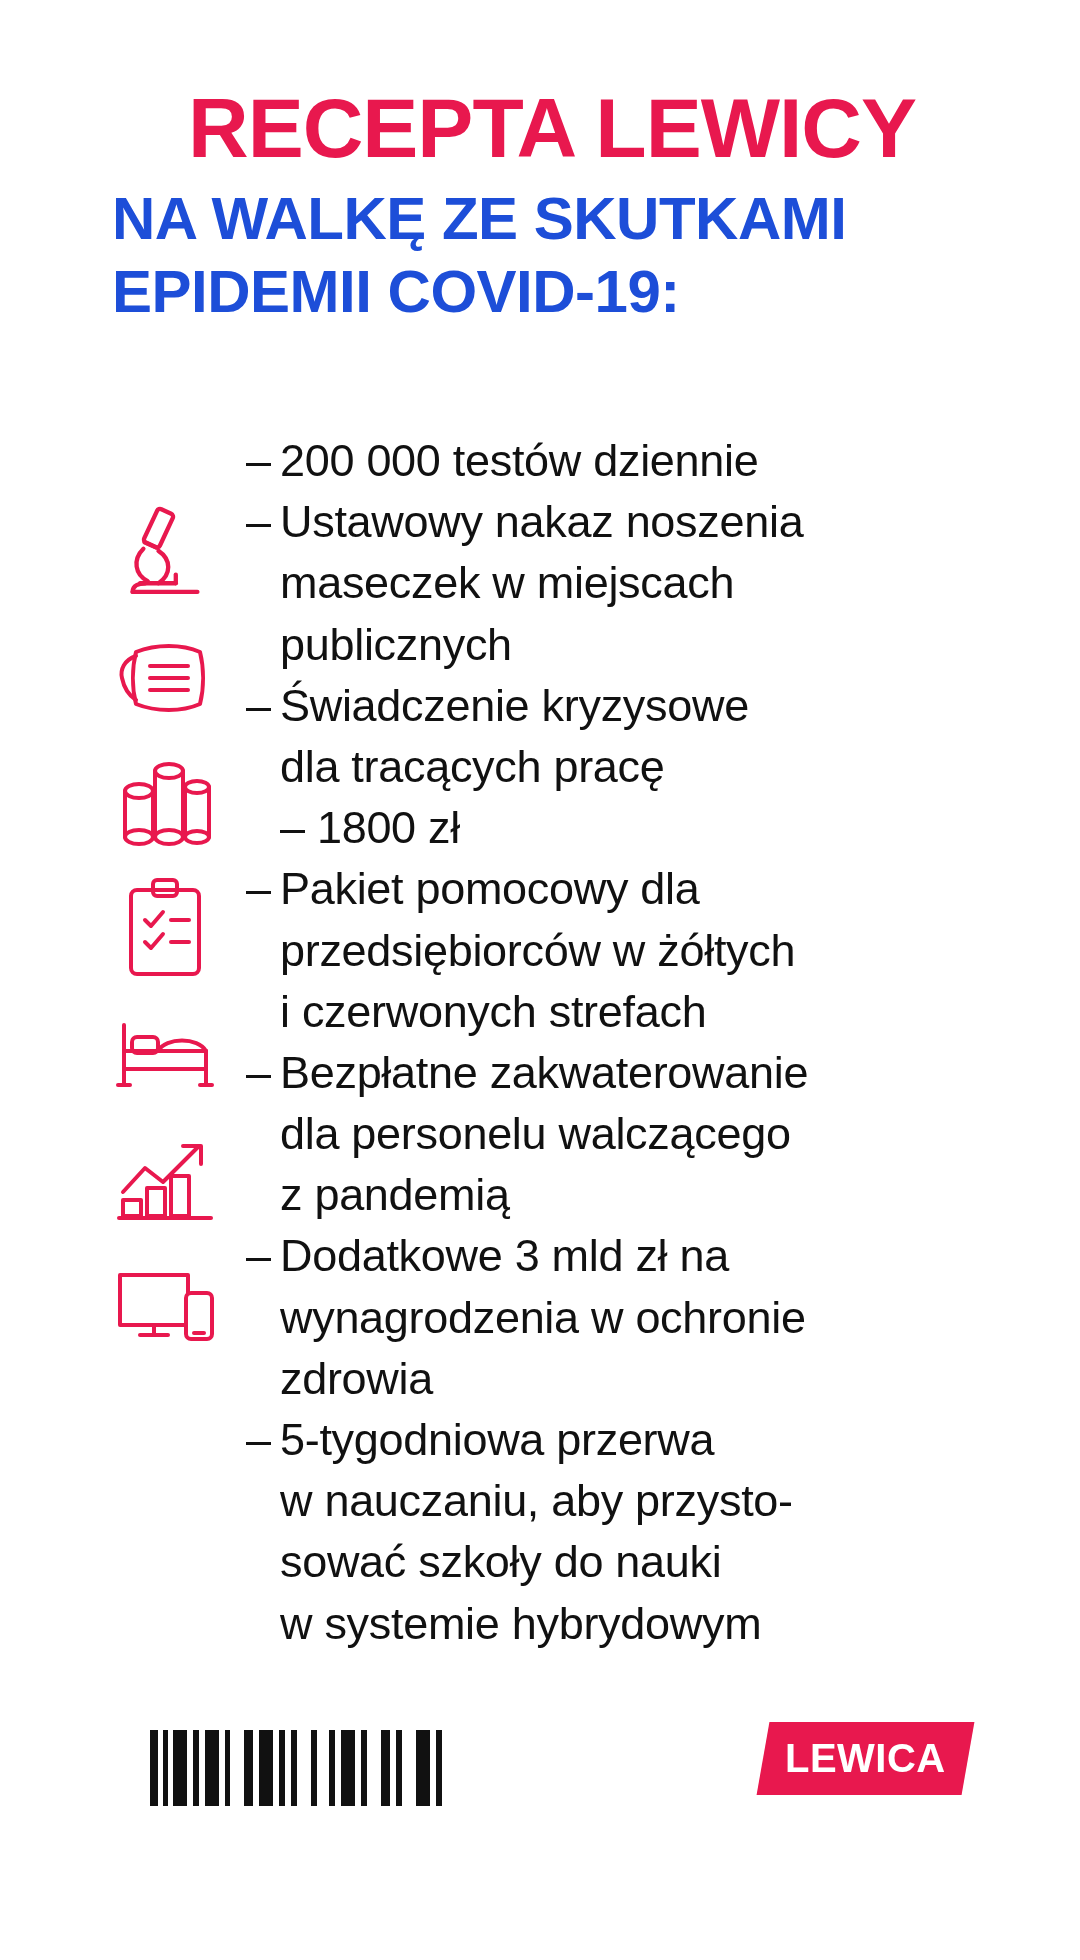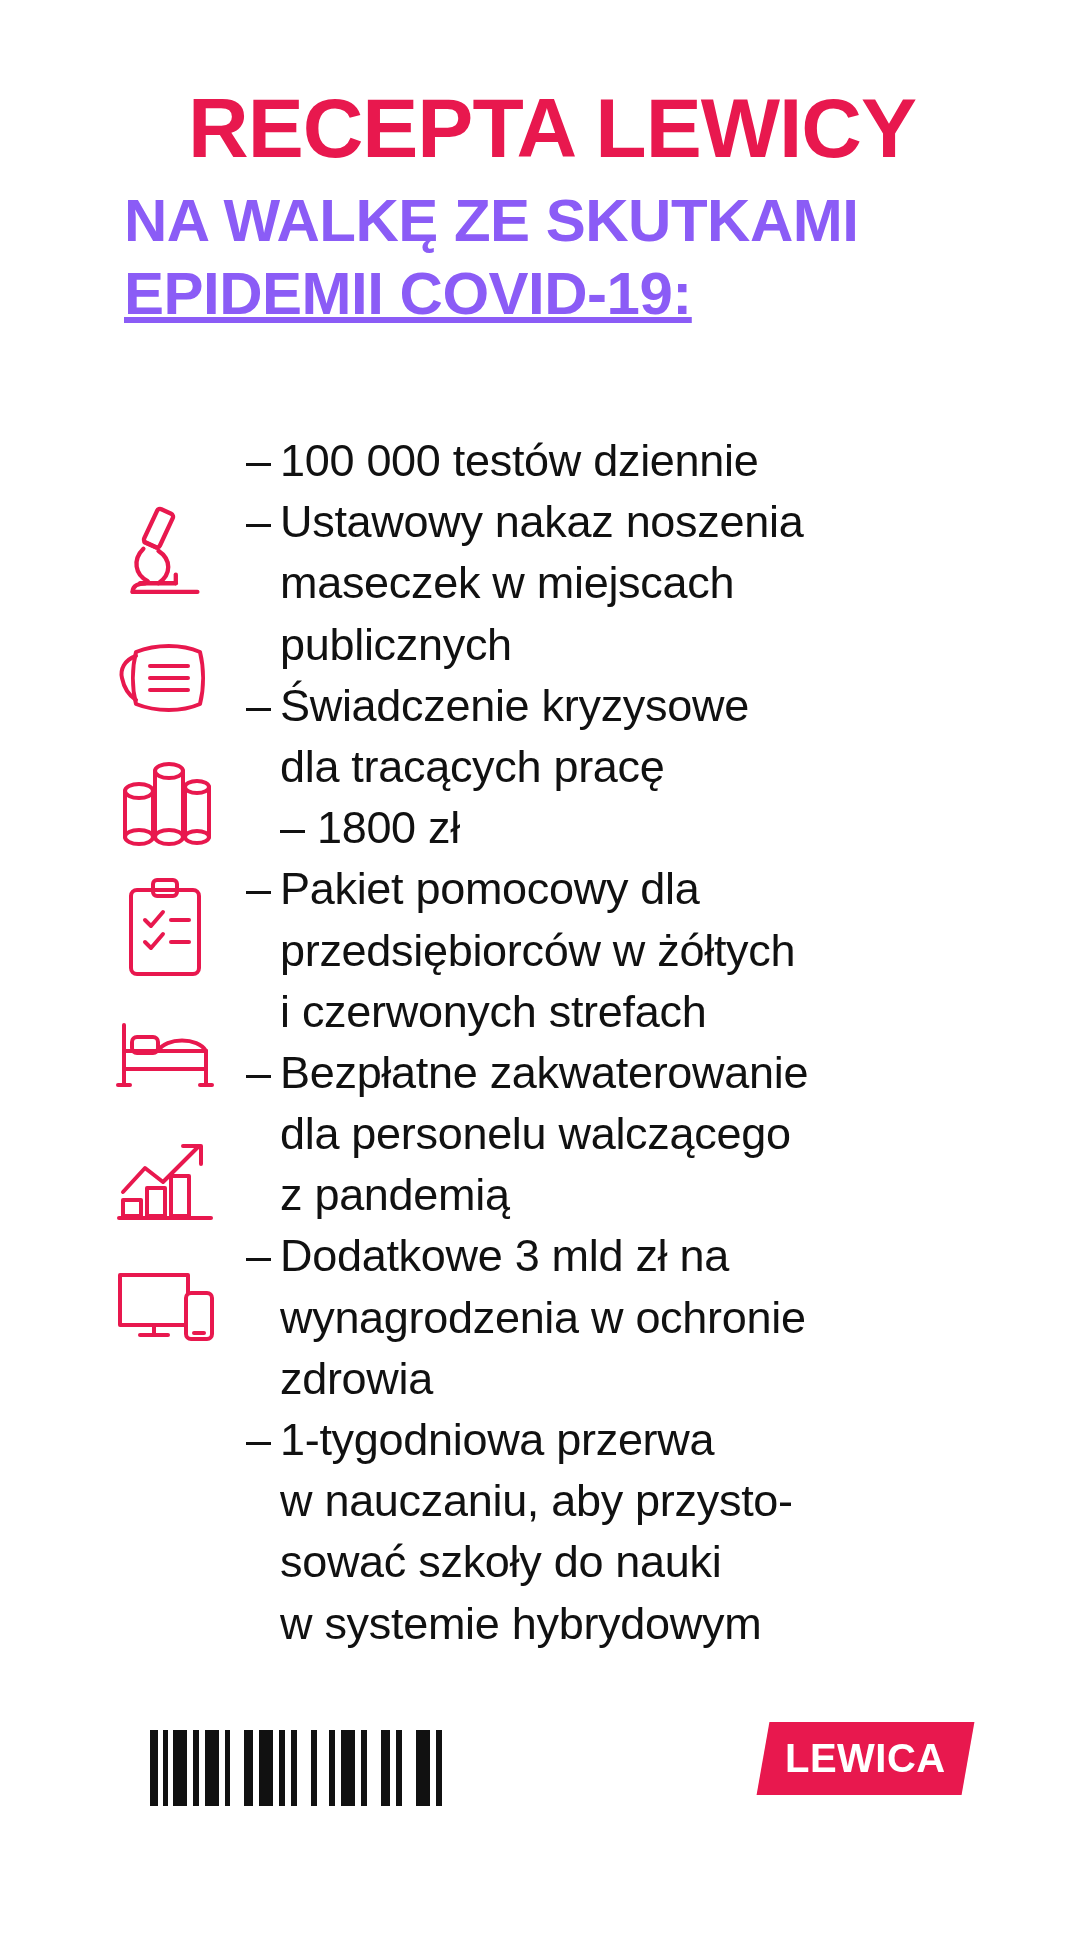--- a/index.html
+++ b/index.html
@@ -37,25 +37,25 @@
     color: #e8184e;
     margin: 0 0 10px 0;
     text-align: center;
     white-space: nowrap;
   }
   .title-sub {
     font-size: 60px;
     font-weight: 800;
     letter-spacing: -0.5px;
     line-height: 1.22;
-    color: #8b5cf6;
-    margin: 12px;
+    color: #1d4ed8;
+    margin: 0;
     text-align: left;
   }
-  .title-sub .line2 { display: block; text-decoration: underline; }
+  .title-sub .line2 { display: block; }
 
   
   .content {
     position: absolute;
     left: 90px;
     top: 430px;
     width: 910px;
     display: flex;
     flex-direction: row;
     align-items: flex-start;
@@ -243,21 +243,21 @@
           <line x1="84" y1="76" x2="94" y2="76"></line>
         </svg>
       </div>
 
     </div>
 
     <div class="list-column">
 
       <div class="list-item">
         <span class="dash">–</span>
-        <span class="item-text">100 000 testów dziennie</span>
+        <span class="item-text">200 000 testów dziennie</span>
       </div>
 
       <div class="list-item">
         <span class="dash">–</span>
         <span class="item-text">Ustawowy nakaz noszenia
 maseczek w miejscach
 publicznych</span>
       </div>
 
       <div class="list-item">
@@ -283,21 +283,21 @@
 
       <div class="list-item">
         <span class="dash">–</span>
         <span class="item-text">Dodatkowe 3 mld zł na
 wynagrodzenia w ochronie
 zdrowia</span>
       </div>
 
       <div class="list-item">
         <span class="dash">–</span>
-        <span class="item-text">1-tygodniowa przerwa
+        <span class="item-text">5-tygodniowa przerwa
 w nauczaniu, aby przysto-
 sować szkoły do nauki
 w systemie hybrydowym</span>
       </div>
 
     </div>
   </div>
 
   <div class="footer">
     <div class="barcode">

